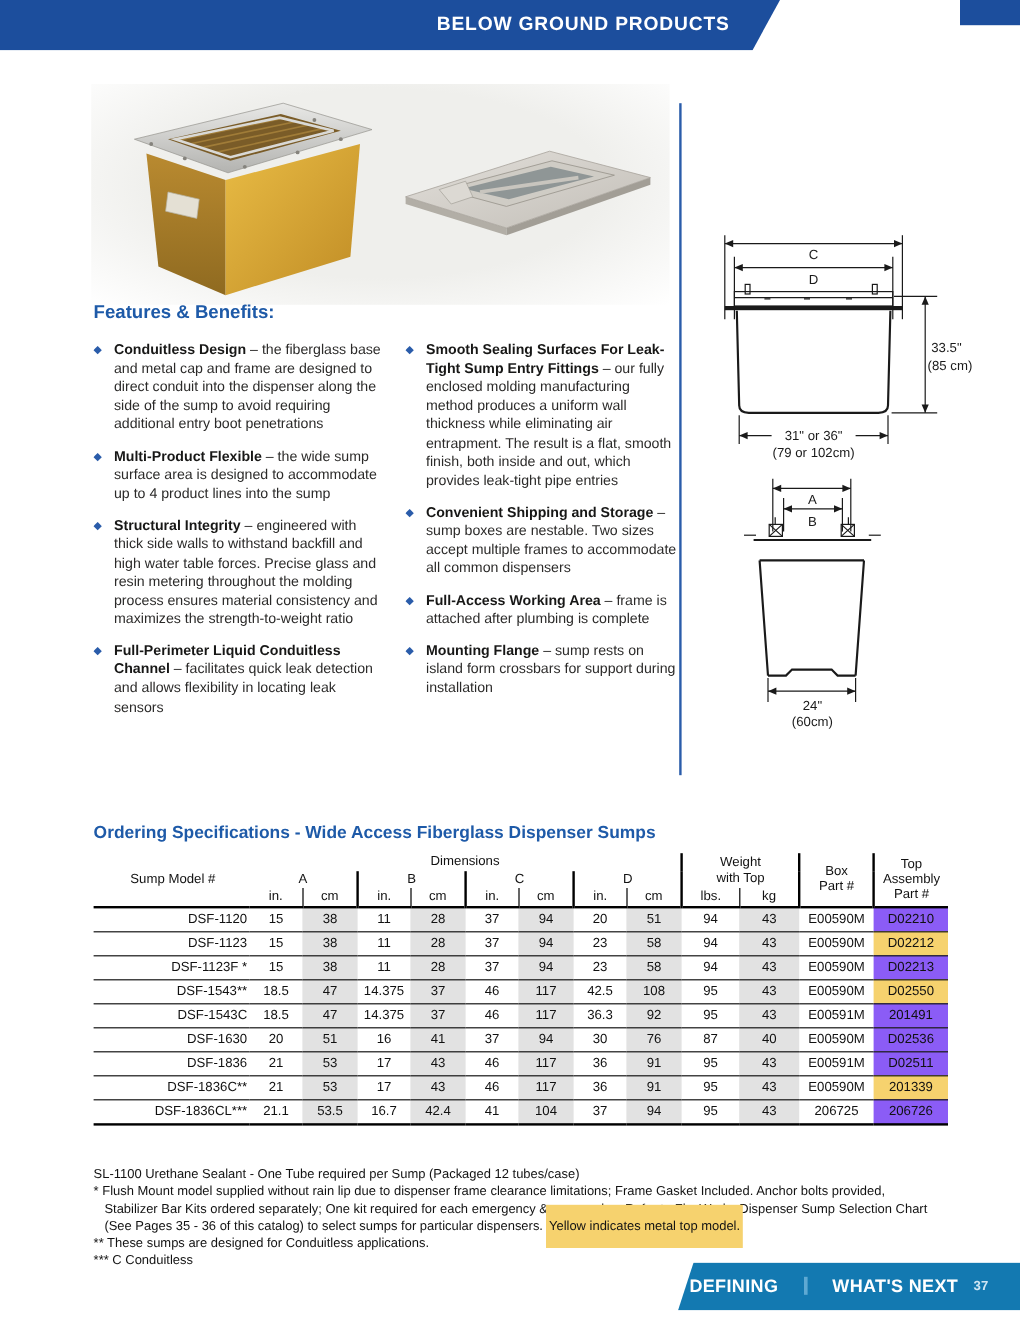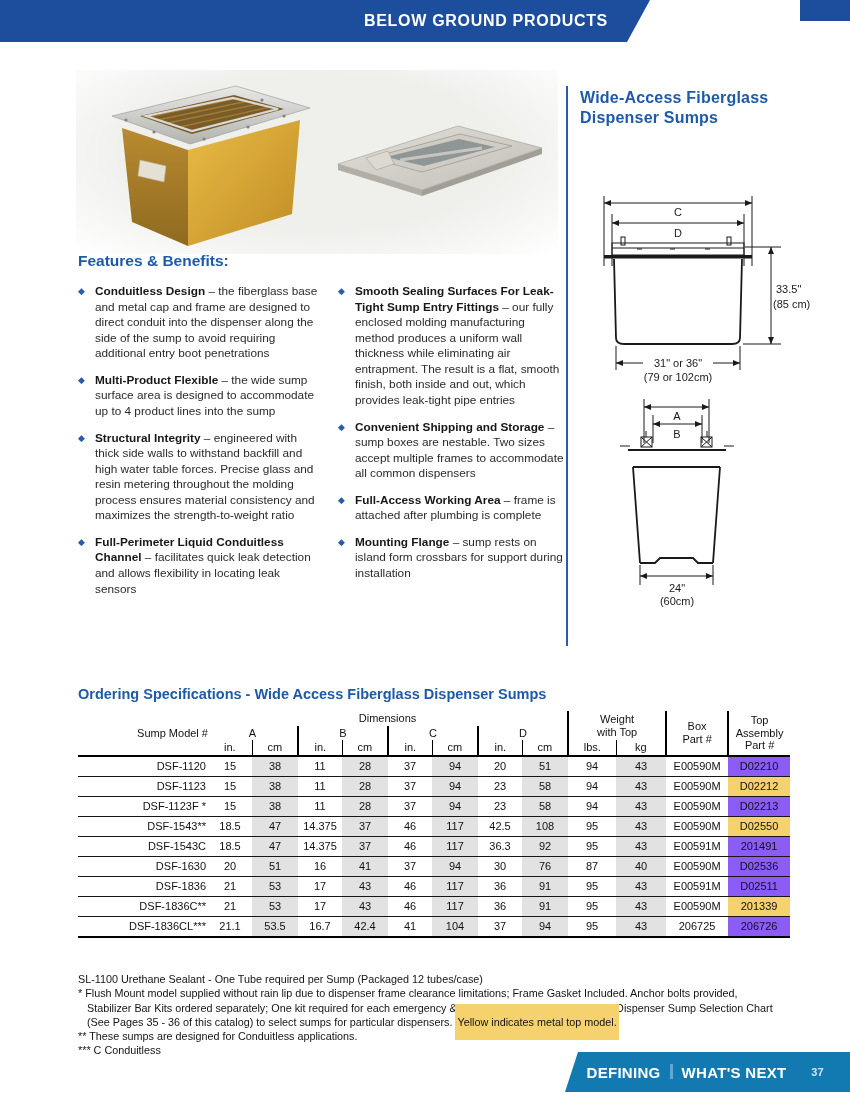--- a/index.html
+++ b/index.html
@@ -41,21 +41,21 @@
                font-size:11.8px; line-height:1.32; color:#2b2a29; }
   .feat-item .bullet { position:absolute; left:0; top:2px; color:#2a5caa; font-size:9px; }
   .feat-item .lead { font-weight:bold; color:#171716; }
 
   
   .spec-title { position:absolute; left:78px; top:686px; font-size:14.5px; font-weight:bold; color:#1e5aa8; }
   table.spec { position:absolute; left:78px; top:711px; width:712px; border-collapse:collapse;
                table-layout:fixed; font-size:11px; color:#111; }
   table.spec th { font-weight:normal; text-align:center; vertical-align:middle;
                   padding:1px 0; line-height:1.15; }
-  table.spec th.model { text-align:right; padding-left:2px; }
+  table.spec th.model { text-align:center; padding-left:2px; }
   table.spec th span.wrap { display:inline-block; }
   table.spec td { text-align:center; padding:3px 2px; line-height:13px; border-top:1.4px solid #161616; }
   table.spec tbody tr:first-child td { border-top:2.4px solid #000; }
   table.spec tbody tr:last-child td { border-bottom:2px solid #000; }
   table.spec td.model { text-align:right; padding-left:4px; }
   .shade { background:#e2e2e2; }
   .cream { background:#8b5cf6;margin-top:13px; }
   .metal { background:#f6d26e; }
   th.vthick { border-left:2.4px solid #000; }
   th.vthin  { border-left:1px solid #000; }
@@ -65,21 +65,21 @@
                line-height:1.32; color:#131313; }
   .fn { padding-left:9px; text-indent:-9px; }
   .fn0 { padding-left:0; text-indent:0;margin-top:30px; }
   .hl { background:#f6d26e; padding:12px 2px; }
 
   
   .footer { position:absolute; left:565px; top:1052px; width:285px; height:40px; background:#1379b1;
             clip-path:polygon(13px 0, 100% 0, 100% 100%, 0 100%);
             display:flex; align-items:center; justify-content:center;
             color:#fff; font-weight:bold; font-size:15px; letter-spacing:.3px; }
-  .footer .group { display:flex; margin-right:42px; }
+  .footer .group { display:flex; margin-right:42px;gap:12px; }
   .footer .sep { width:3px; height:15px; background:#5ea9d3; margin:0 9px; }
   .page-num { position:absolute; right:26px; top:50%; transform:translateY(-50%);
               font-size:11px; font-weight:bold; color:#d0e6f4; }
 </style>
 </head>
 <body>
 
 <div class="page">
 
   <div class="hdr-dark">
@@ -127,21 +127,20 @@
     <polygon points="8,58 92,84 92,90 8,64" fill="#b2aea6"></polygon>
     <polygon points="92,84 212,42 212,48 92,90" fill="#a29e96"></polygon>
     <polygon points="8,58 128,20 212,42 92,84" fill="url(#met2)" stroke="#aaa69e" stroke-width="0.7"></polygon>
     <polygon points="40,52 130,28 182,40 92,66" fill="#cfccc5" stroke="#99958d" stroke-width="0.7"></polygon>
     <polygon points="56,51 129,33 165,41 94,60" fill="#8f9696"></polygon>
     <line x1="70" y1="54" x2="152" y2="42" stroke="#c8c5be" stroke-width="3"></line>
     <polygon points="36,52 58,45 64,58 46,64" fill="#dcd9d3" stroke="#a5a199" stroke-width="0.6"></polygon>
   </svg>
 
   <div class="vrule"></div>
-  <div class="panel-title">Wide-Access Fiberglass Dispenser Sumps</div>
 
   <svg class="diag" style="left:585px; top:190px;" width="255" height="200" viewBox="0 0 255 200">
     <line class="dln" x1="19" y1="6" x2="19" y2="76"></line>
       <line class="dln" x1="167" y1="6" x2="167" y2="76"></line>
     <line class="dln" x1="19" y1="13" x2="167" y2="13"></line>
     <polygon class="dar" points="19,13 26,10 26,16"></polygon>
       <polygon class="dar" points="167,13 160,10 160,16"></polygon>
     <text class="dtx dtxc" x="93" y="26">C</text>
     <line class="dln" x1="27" y1="24" x2="27" y2="76"></line>
       <line class="dln" x1="159" y1="24" x2="159" y2="76"></line>

